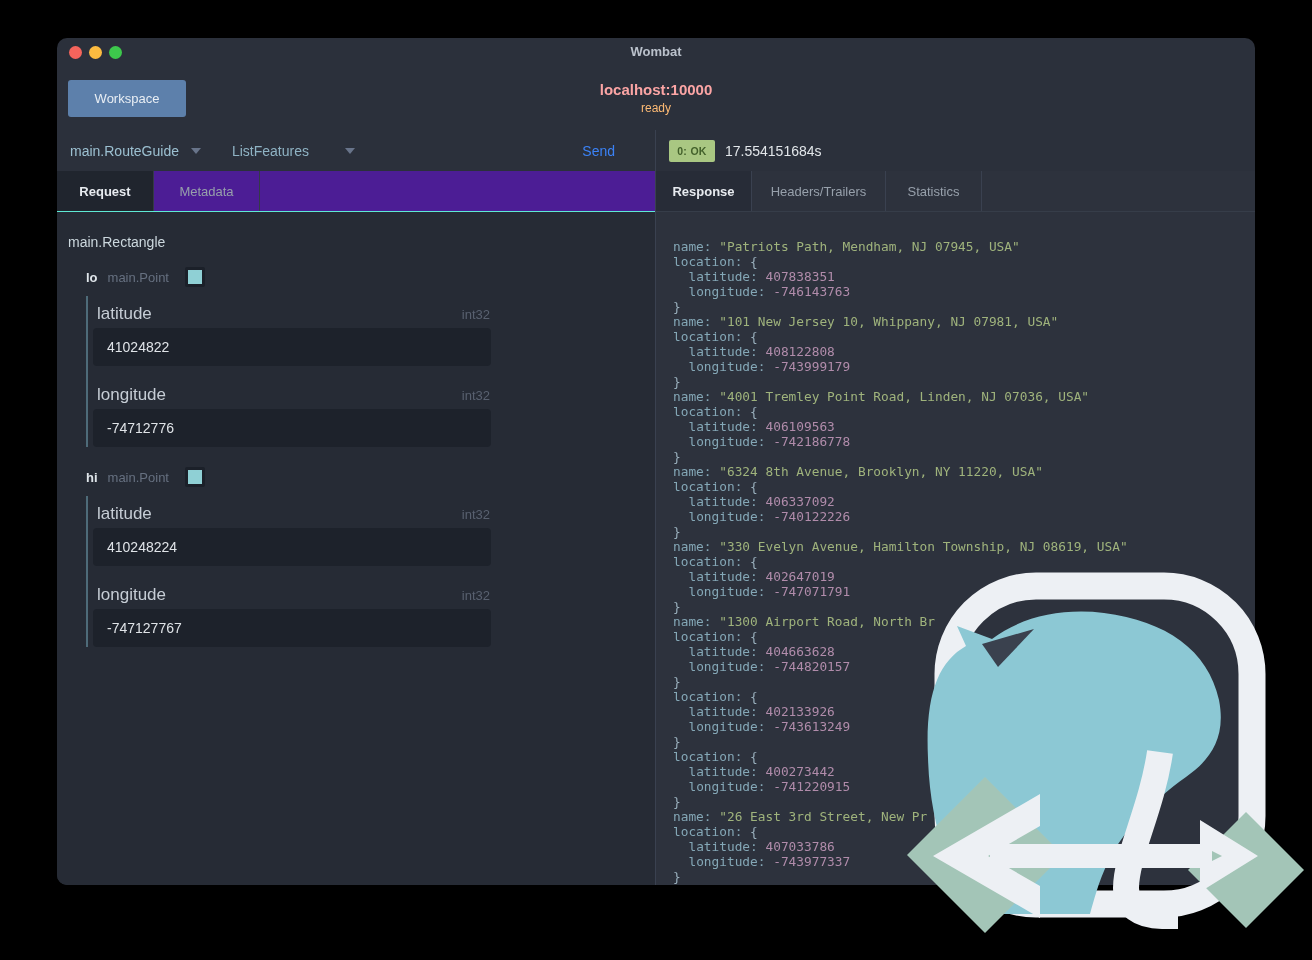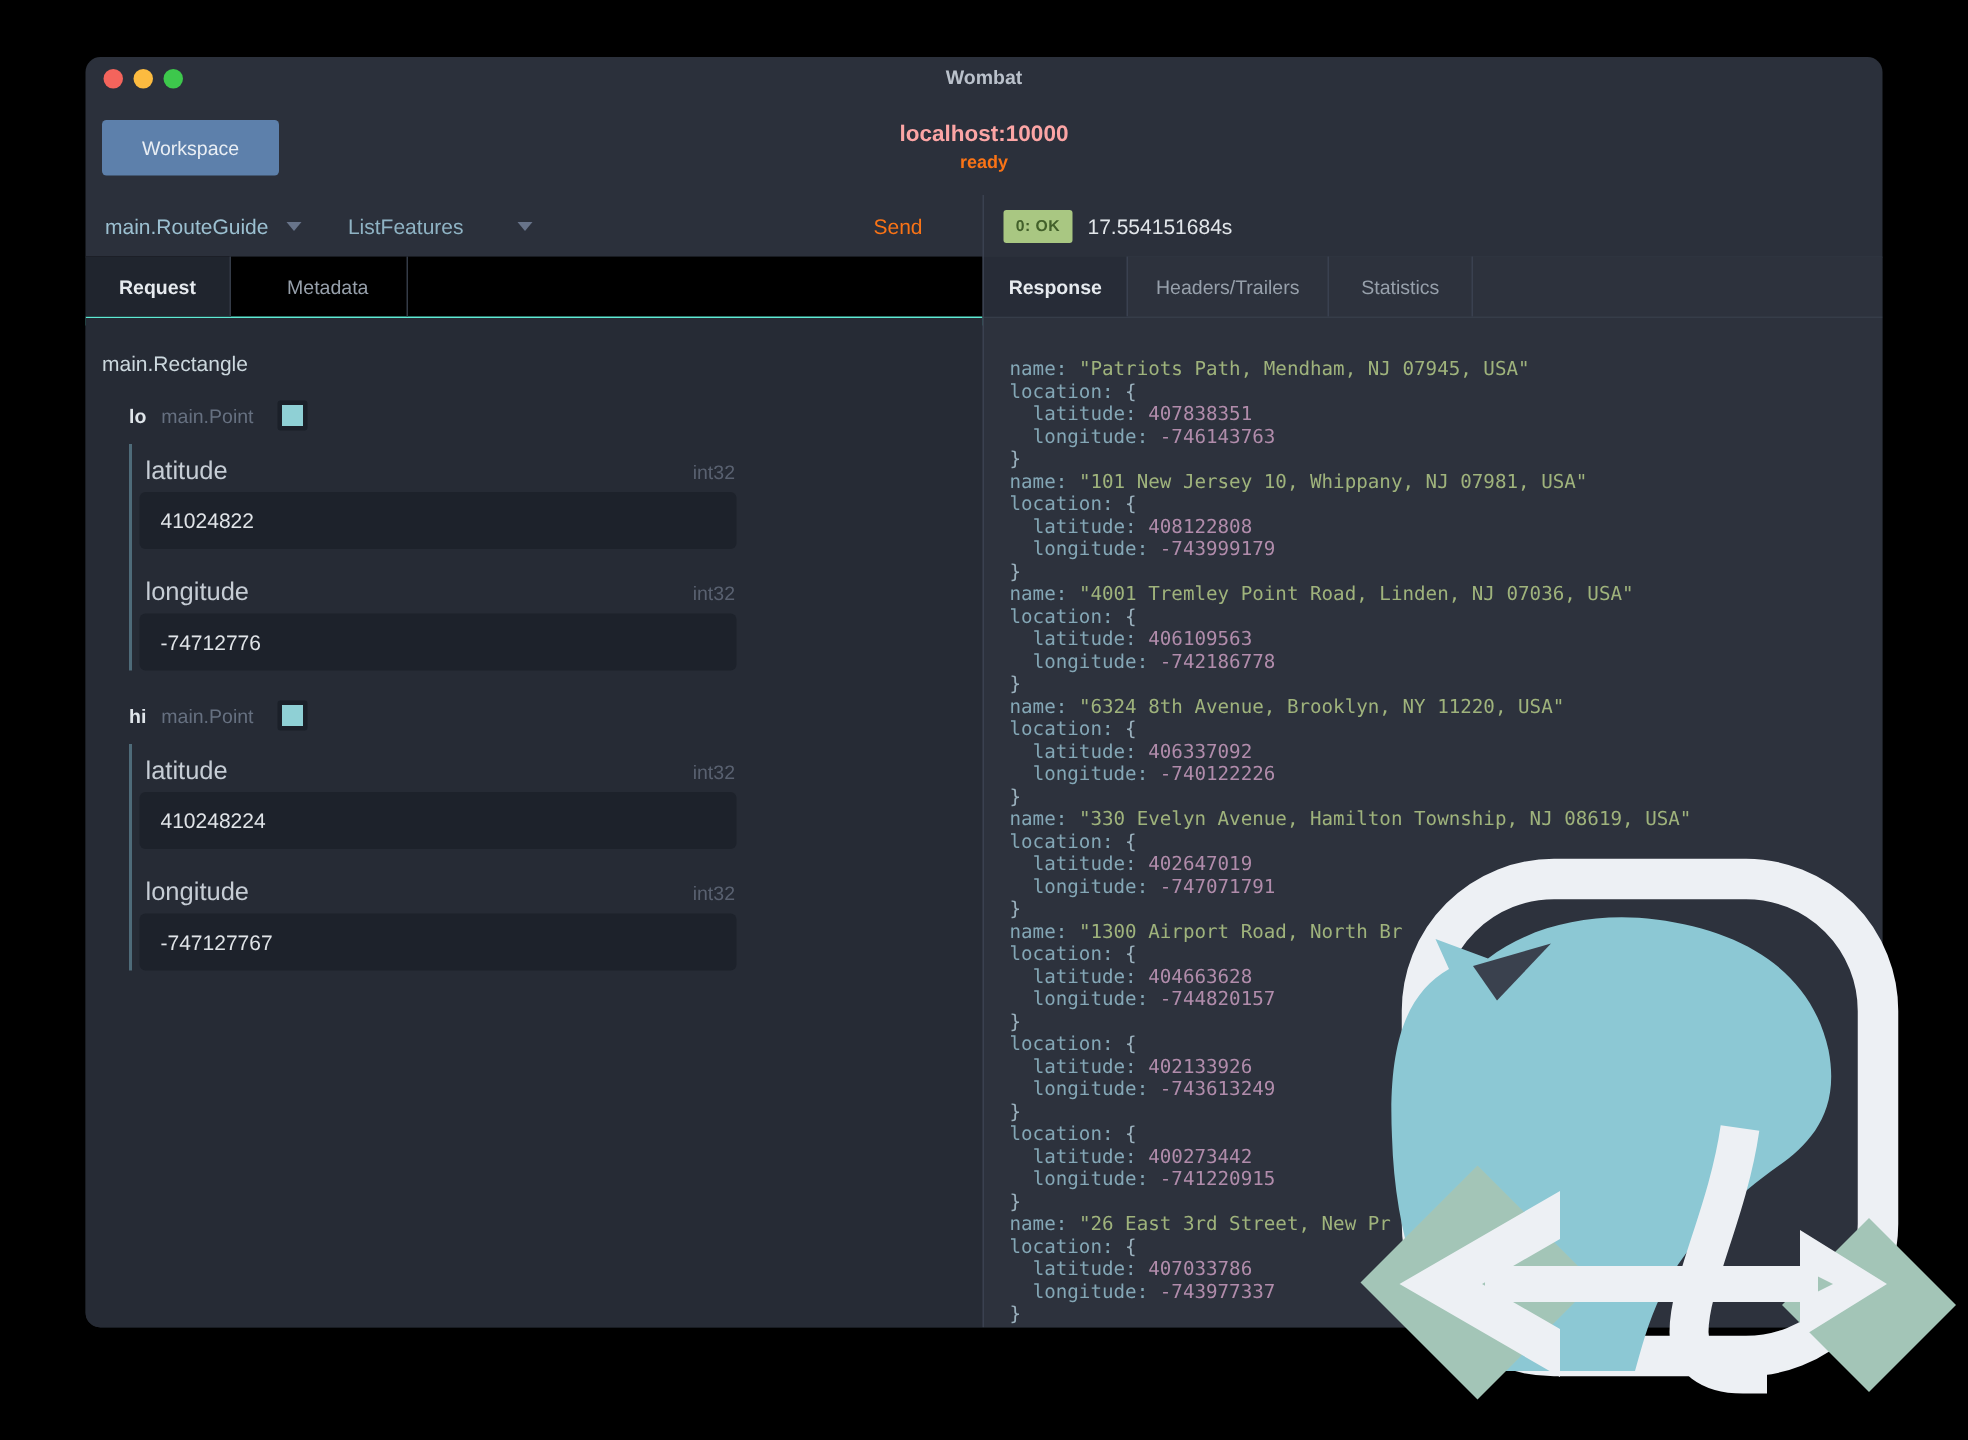--- a/index.html
+++ b/index.html
@@ -11,39 +11,39 @@
   .titlebar{position:absolute;left:0;top:0;right:0;height:28px;}
   .lights{position:absolute;left:12px;top:8px;display:flex;gap:7px;}
   .light{width:13px;height:13px;border-radius:50%;display:inline-block;}
   .light.red{background:#f4645c;} .light.yellow{background:#fcbb40;} .light.green{background:#3dc84c;}
   .win-title{line-height:28px;text-align:center;font-size:13px;font-weight:700;color:#bac1cb;}
   
   .workspace-btn{position:absolute;left:11px;top:42px;width:118px;height:37px;background:#5d80ab;
                  border:none;border-radius:3px;color:#e9eef4;font-size:13px;font-family:inherit;cursor:pointer;}
   .target-block{position:absolute;left:0;right:0;top:43px;text-align:center;pointer-events:none;}
   .target{font-size:15px;font-weight:700;color:#fca5a5;}
-  .state{font-size:12px;font-weight:700;color:#f97316;margin-top:3px;}
+  .state{font-size:12px;font-weight:400;color:#fdba74;margin-top:3px;}
   
   .toolbar{position:absolute;top:92px;left:0;right:0;height:41px;border-bottom:1px solid #373e4a;}
   .tb-left{position:absolute;left:0;top:0;width:598px;height:41px;display:flex;align-items:center;}
   .service{margin-left:13px;color:#9cc0d1;font-size:14px;cursor:pointer;}
   .method{margin-left:31px;color:#8fb3c4;font-size:14px;cursor:pointer;}
   .chev{width:0;height:0;border-left:5px solid transparent;border-right:5px solid transparent;
         border-top:6px solid #68748a;margin-left:12px;}
   .chev.m2{margin-left:36px;}
-  .send{position:absolute;right:34px;top:0;height:41px;line-height:41px;color:#f97316;font-size:14px;
+  .send{position:absolute;right:34px;top:0;height:41px;line-height:41px;color:#3b82f6;font-size:14px;
         background:none;border:none;font-family:inherit;cursor:pointer;}
   .tb-right{position:absolute;left:599px;top:0;right:0;height:41px;display:flex;align-items:center;}
   .badge{margin-left:13px;width:46px;height:22px;background:#a9c782;color:#42602a;font-size:10.5px;
          font-weight:700;display:flex;align-items:center;justify-content:center;border-radius:2px;letter-spacing:.3px;}
   .duration{margin-left:10px;color:#e2e6ea;font-size:14px;}
   
   .tabsrow{position:absolute;top:133px;left:0;right:0;height:41px;}
-  .tabs-left{position:absolute;left:0;top:0;width:598px;height:40px;background:#000000;
-             border-bottom:6px solid #5eead4;display:flex;gap:12px;}
+  .tabs-left{position:absolute;left:0;top:0;width:598px;height:40px;background:#4c1d95;
+             border-bottom:6px solid #5eead4;display:flex;}
   .tabs-right{position:absolute;left:599px;top:0;right:0;height:40px;background:#2d323d;
               border-bottom:1px solid #363d49;display:flex;}
   .tab{height:100%;display:flex;align-items:center;justify-content:center;font-size:13px;
        color:#97a0ab;border-right:1px solid #343b47;box-sizing:border-box;cursor:pointer;}
   .tabs-right .tab{border-right:1px solid #3a4150;}
   .tab.active{background:#20252e;color:#e7ebef;font-weight:700;}
   .tab.r-active{background:#272c37;color:#e7ebef;font-weight:700;}
   .tw-97{width:97px;} .tw-106{width:106px;} .tw-96{width:96px;} .tw-134{width:134px;}
   
   .content-left{position:absolute;top:174px;left:0;width:598px;bottom:0;background:#262b35;overflow:hidden;}

